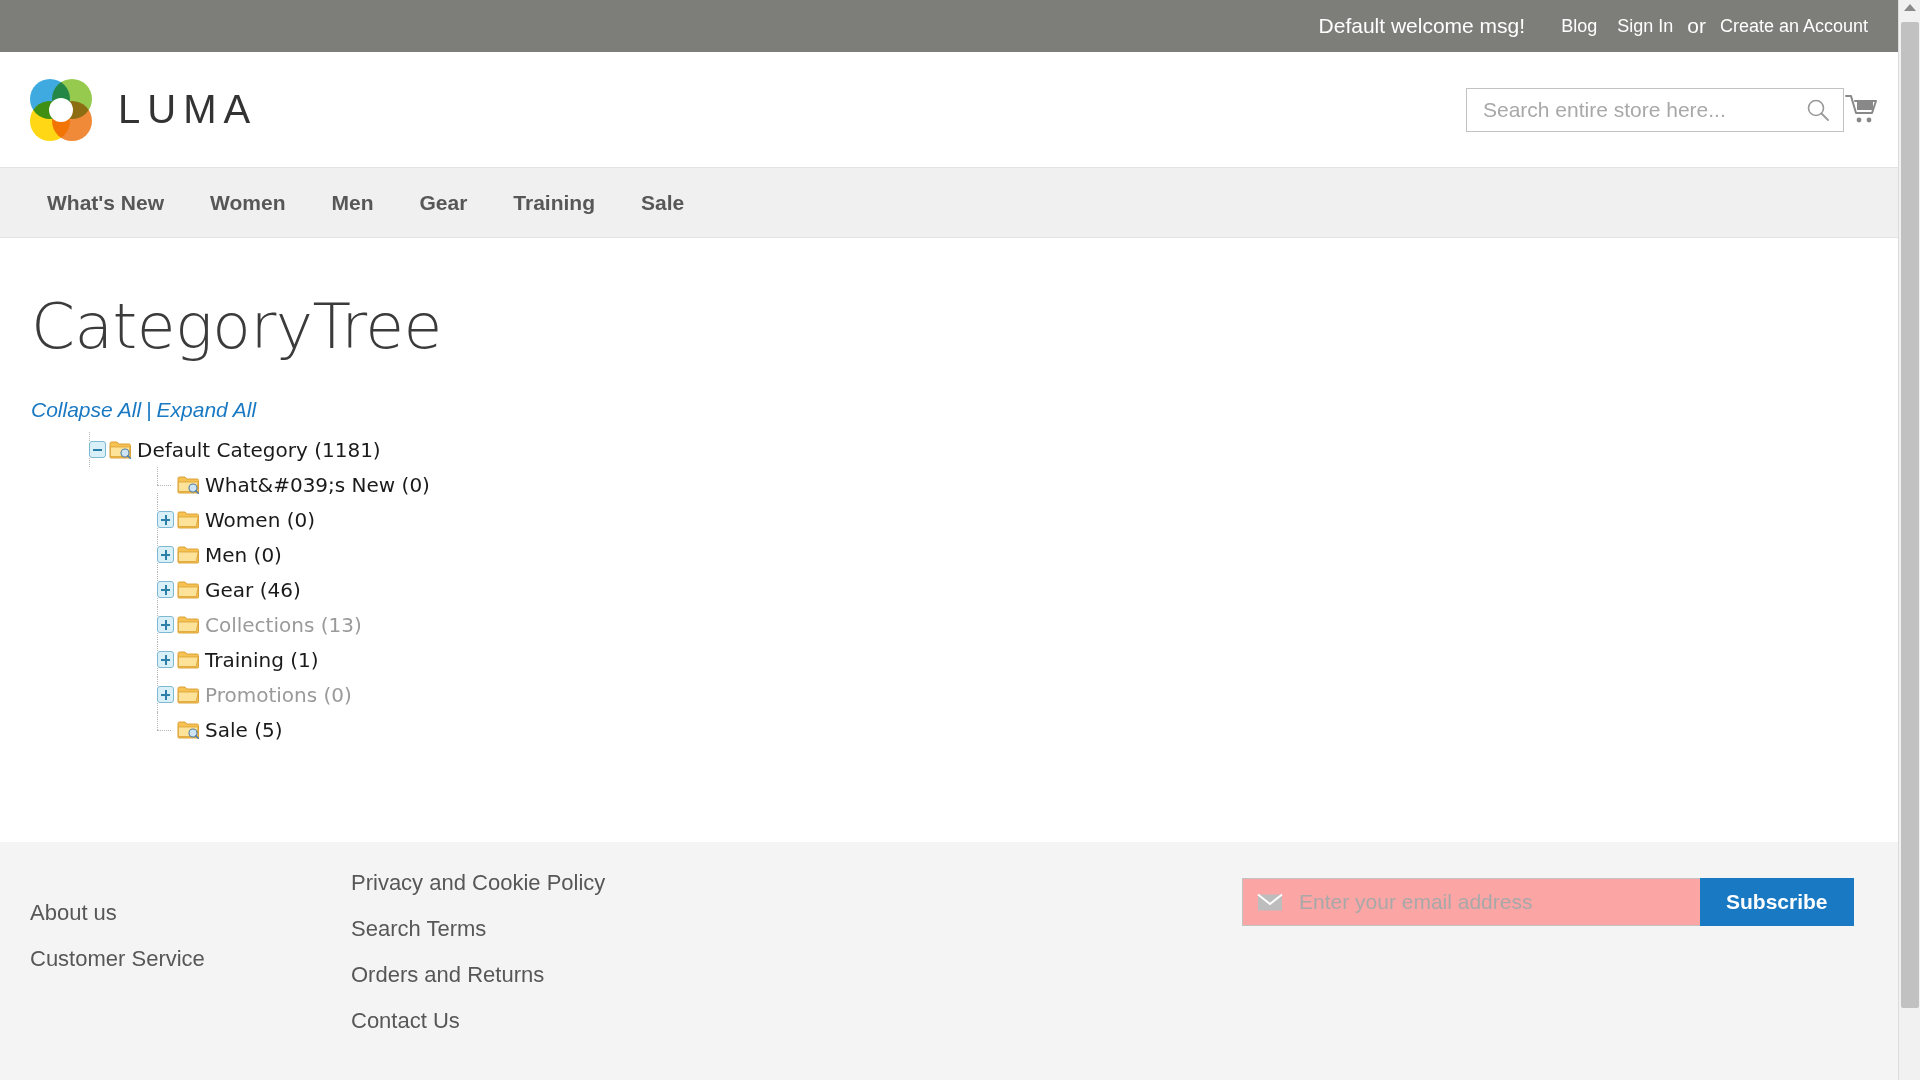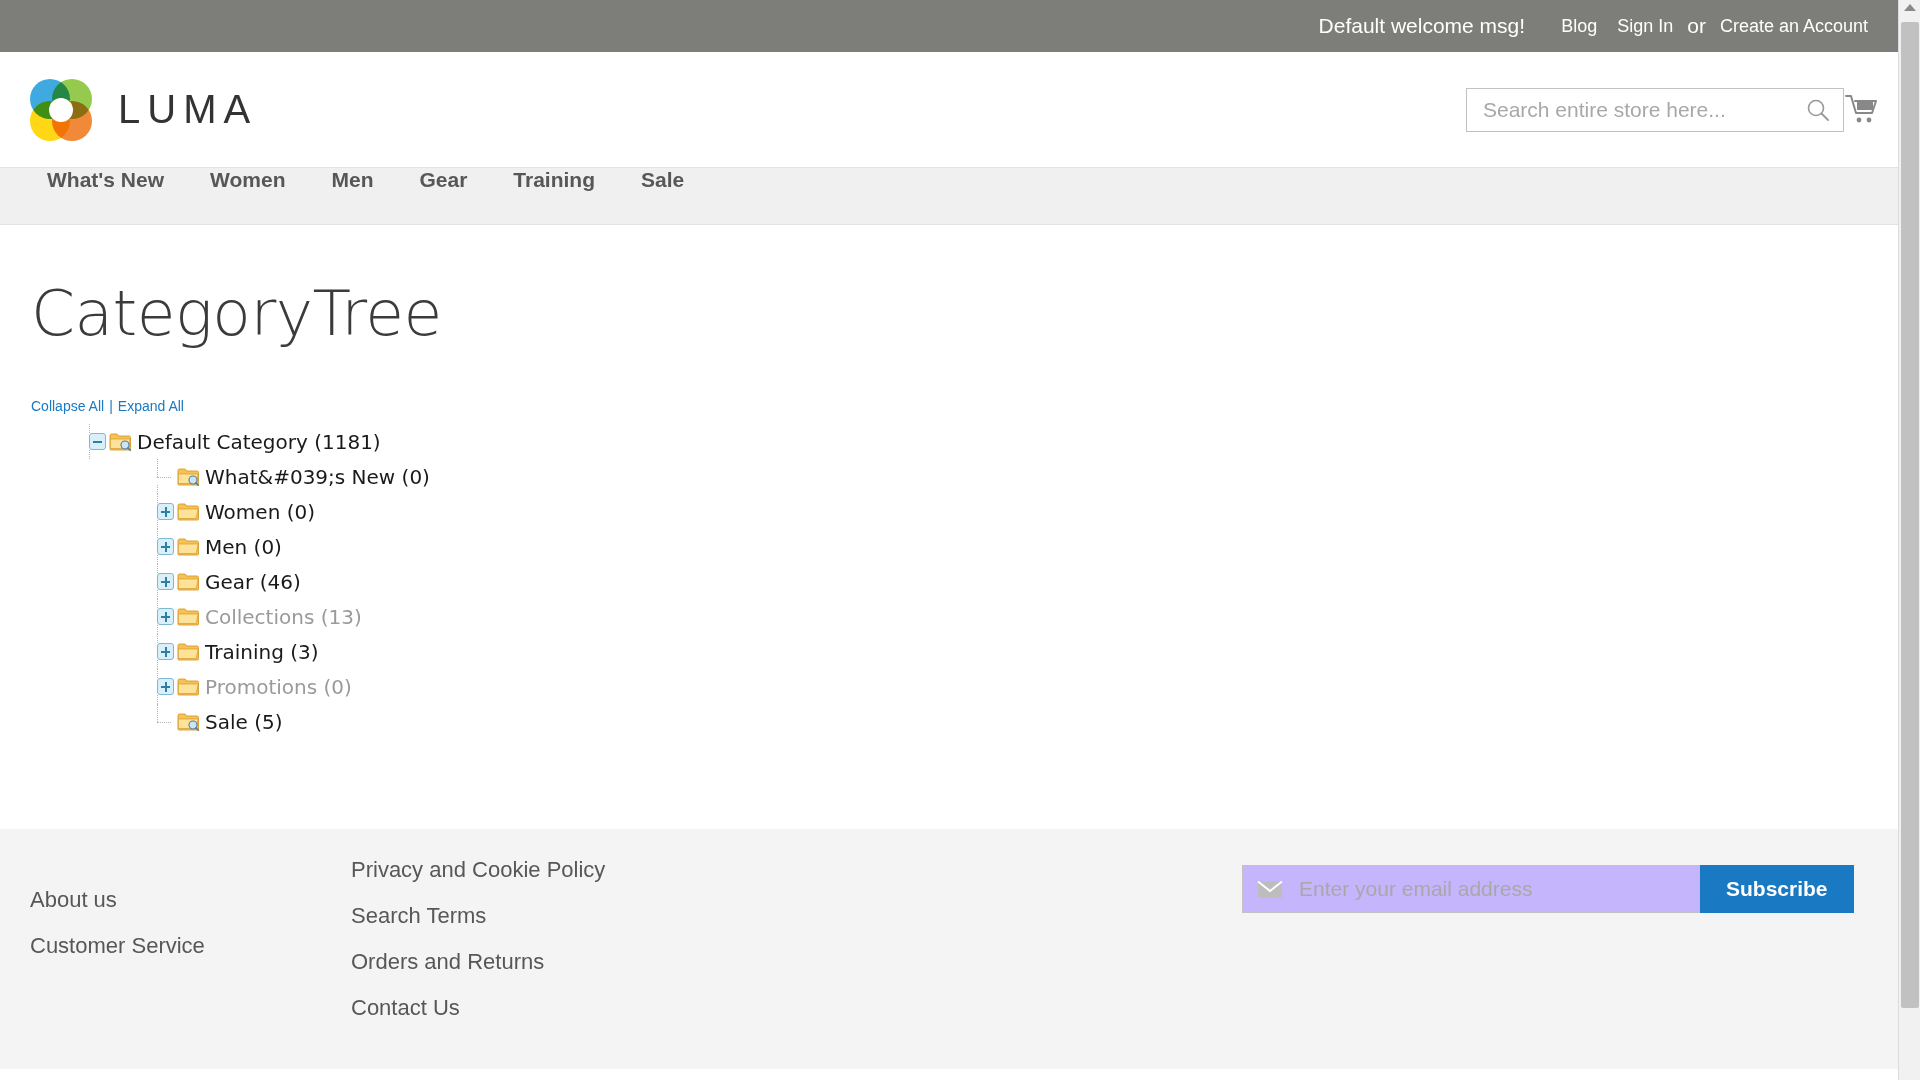--- a/index.html
+++ b/index.html
@@ -116,26 +116,26 @@
     color: #575757;
     font-family: "Liberation Sans", sans-serif;
     background: transparent;
   }
   .search-box input::placeholder { color: #a8a8a8; }
   .search-icon { width: 26px; height: 26px; flex: 0 0 26px; }
   .cart-icon { width: 36px; height: 34px; }
 
   
   .nav {
-    height: 58px;
+    height: 71px;
     background: #f0f0f0;
     border-top: 1px solid #e3e3e3;
     border-bottom: 1px solid #e3e3e3;
     display: flex;
-    align-items: flex-start;
+    align-items: center;
     padding-left: 24px;
   }
   .nav a {
     font-size: 21px;
     font-weight: bold;
     color: #575757;
     text-decoration: none;
     padding: 0 23px;
     white-space: nowrap;
   }
@@ -150,23 +150,24 @@
     font-size: 63px;
     font-weight: 300;
     color: #3b3b3b;
     margin: 16px 0 0 0;
     line-height: 1.1;
     font-family: "DejaVu Sans", sans-serif;
     letter-spacing: -0.5px;
   }
 
   .tree-controls {
-    margin-top: 50px;
-    font-size: 14px;
+    margin-top: 37px;
+    font-size: 21px;
     color: #1979c3;
+    font-style: italic;
   }
   .tree-controls a {
     color: #1979c3;
     text-decoration: none;
   }
   .tree-controls .bar { color: #1979c3; margin: 0 5px; }
 
   .tree {
     margin-top: 10px;
     font-size: 20px;
@@ -247,21 +248,21 @@
     left: 1242px;
     top: 36px;
     display: flex;
     align-items: stretch;
     height: 48px;
   }
   .newsletter .field {
     width: 458px;
     border: 1px solid #c2c2c2;
     border-right: none;
-    background: #c4b5fd;
+    background: #fca5a5;
     display: flex;
     align-items: center;
     padding-left: 14px;
     gap: 14px;
   }
   .newsletter input {
     border: none; outline: none;
     flex: 1;
     font-size: 21px;
     color: #575757;
@@ -494,21 +495,21 @@
           <div class="vline" style="left:126px; top:0; height:9px;"></div>
           <div class="vline" style="left:126px; top:26px; height:9px;"></div>
         </div>
         <span class="toggle plus"></span>
         <span class="folder">
           <svg viewBox="0 0 22 19" width="22" height="19">
             <path d="M1 3.5 a1.5 1.5 0 0 1 1.5 -1.5 h5.5 l1.8 2 h10.2 a1.5 1.5 0 0 1 1.5 1.5 v11.5 a1 1 0 0 1 -1 1 h-18.5 a1 1 0 0 1 -1 -1 z" fill="#f5c253" stroke="#d79b2b" stroke-width="0.9"></path>
             <path d="M1.4 7 h19.8 l-2 9.5 h-17.8 z" fill="#fde39a" stroke="#d79b2b" stroke-width="0.7"></path>
           </svg>
         </span>
-        <span class="node-label">Training (3)</span>
+        <span class="node-label">Training (1)</span>
       </div>
 
       <div class="tree-node child">
         <div class="connector">
           <div class="vline" style="left:126px; top:0; height:9px;"></div>
           <div class="vline" style="left:126px; top:26px; height:9px;"></div>
         </div>
         <span class="toggle plus"></span>
         <span class="folder">
           <svg viewBox="0 0 22 19" width="22" height="19">

